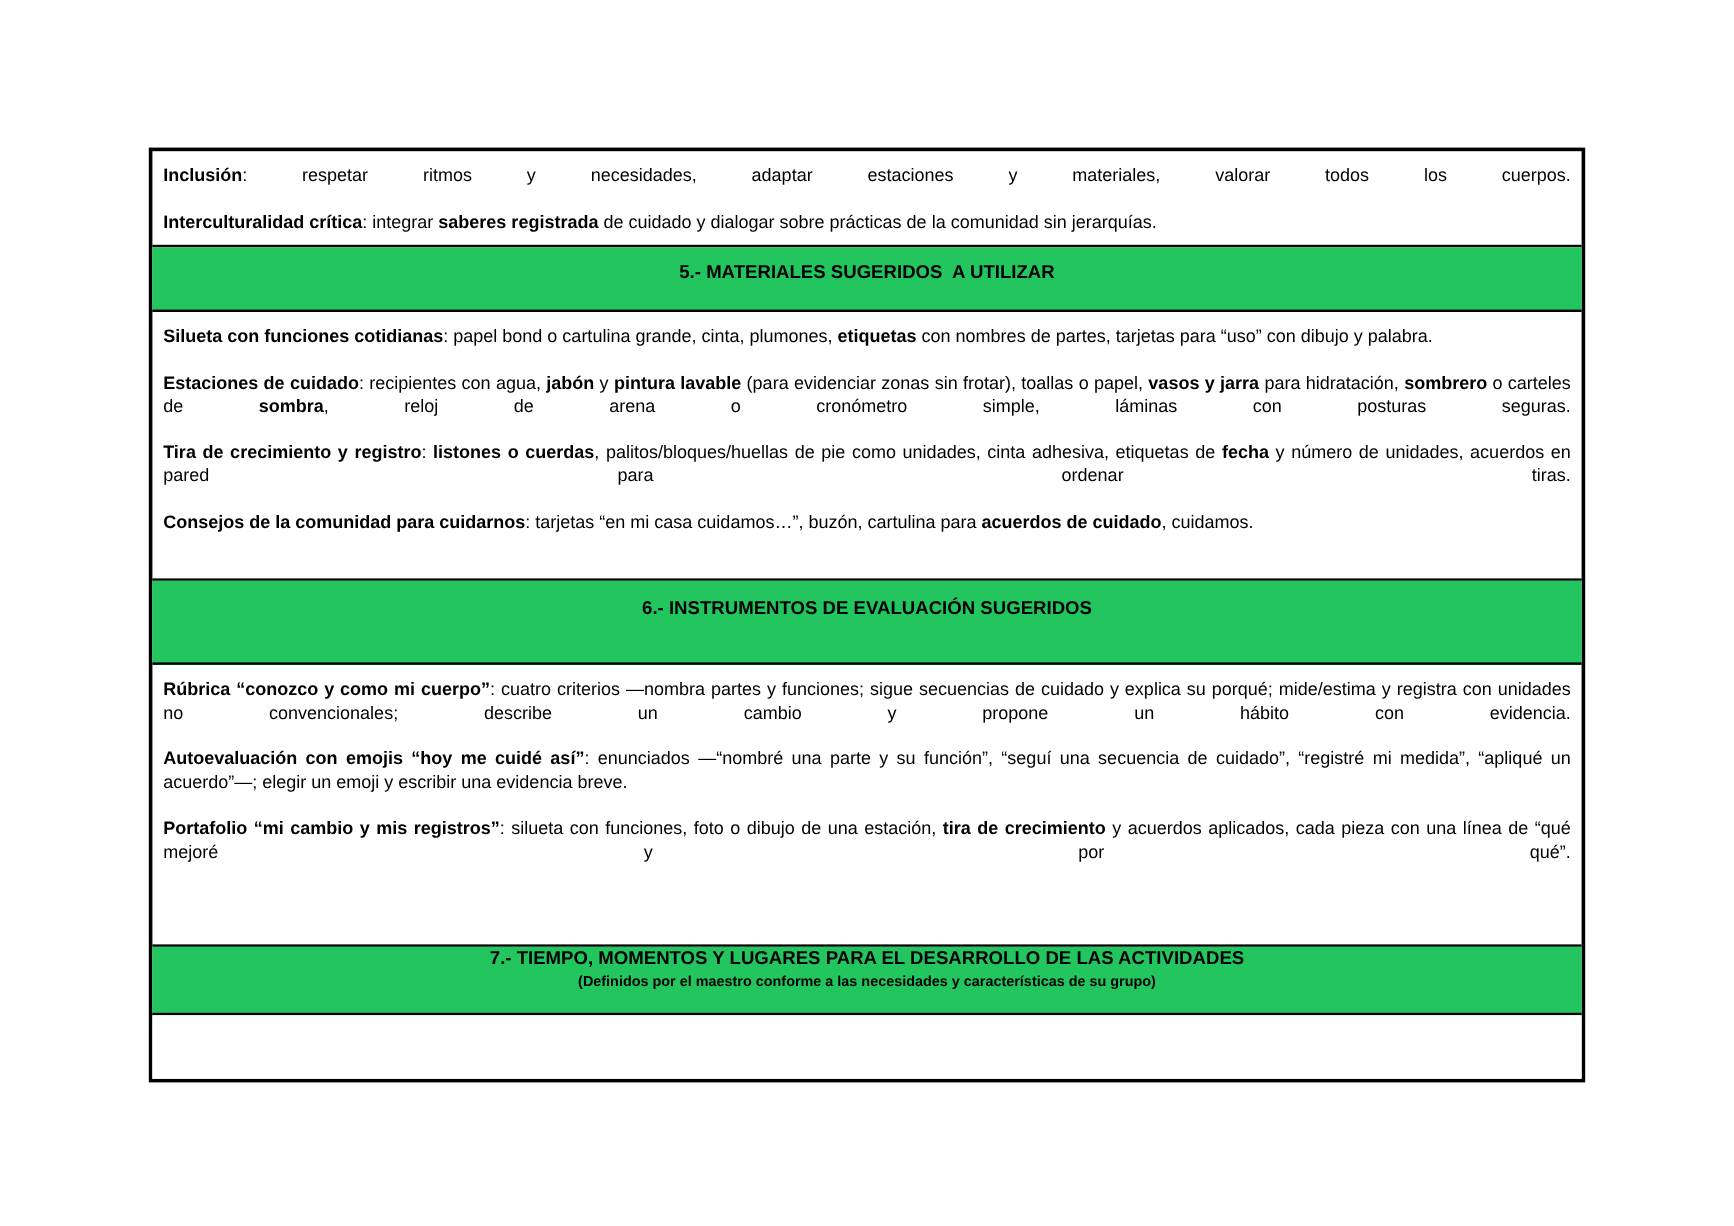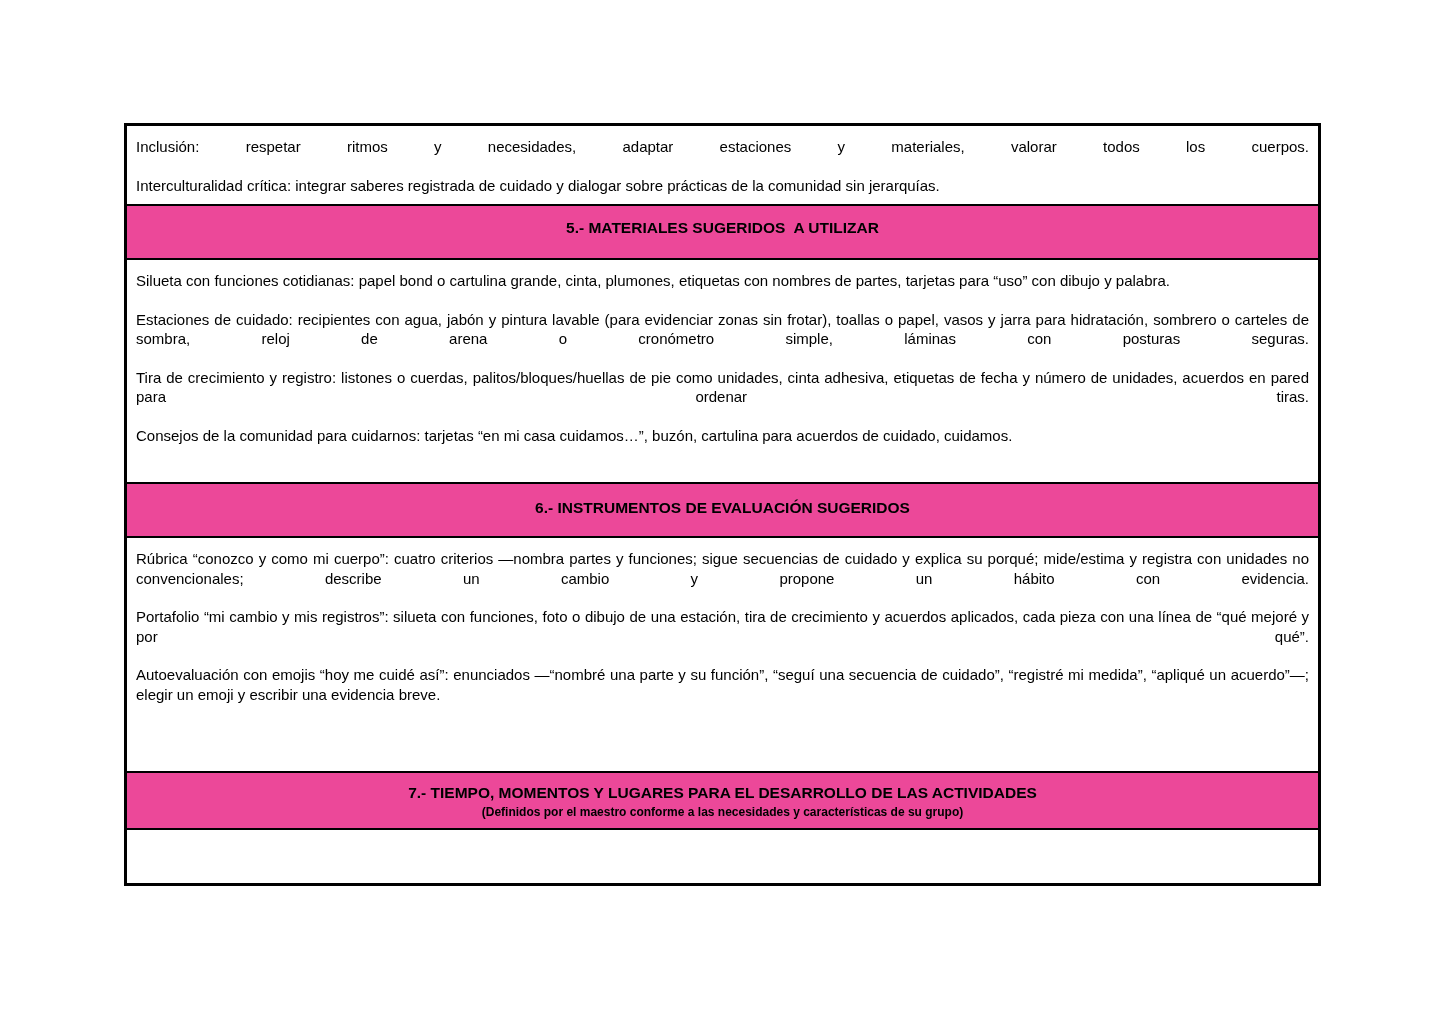--- a/index.html
+++ b/index.html
@@ -33,47 +33,47 @@
   .text-row {
     padding: 11px 9px 0 9px;
     font-size: 15px;
     line-height: 19.5px;
   }
   .para {
     margin: 0 0 19px 0;
     text-align: justify;
   }
   .para.stretch { text-align-last: justify; }
-  .para strong { font-weight: normal; }
+  .para strong { font-weight: bold; }
 
   .header-row {
-    background: #ec4899;
+    background: #22c55e;
     text-align: center;
   }
   .header-title {
     margin: 0;
     font-size: 15.5px;
     font-weight: bold;
     line-height: 20px;
     white-space: pre-wrap;
   }
   .header-subtitle {
     margin: 0;
     font-size: 12px;
     font-weight: bold;
     line-height: 19px;
     white-space: pre-wrap;
   }
 
   .row-inclusion   { height: 80px; }
   .row-header5     { height: 54px; padding-top: 12px; }
   .row-materials   { height: 224px; }
-  .row-header6     { height: 54px; padding-top: 14px; }
+  .row-header6     { height: 70px; padding-top: 14px; }
   .row-evaluation  { height: 235px; }
-  .row-header7     { height: 57px; padding-top: 10px; }
+  .row-header7     { height: 57px; }
   .row-empty       { height: 53px; background: #fff; }
 </style>
 </head>
 <body>
 
 <div class="doc-table">
 
   <section class="row text-row row-inclusion">
     <p class="para stretch"><strong>Inclusión</strong><span>: respetar ritmos y necesidades, adaptar estaciones y materiales, valorar todos los cuerpos.</span></p>
     <p class="para"><strong>Interculturalidad crítica</strong><span>: integrar </span><strong>saberes registrada</strong><span> de cuidado y dialogar sobre prácticas de la comunidad sin jerarquías.</span></p>
@@ -89,22 +89,22 @@
     <p class="para stretch"><strong>Tira de crecimiento y registro</strong><span>: </span><strong>listones o cuerdas</strong><span>, palitos/bloques/huellas de pie como unidades, cinta adhesiva, etiquetas de </span><strong>fecha</strong><span> y número de unidades, acuerdos en pared para ordenar tiras.</span></p>
     <p class="para"><strong>Consejos de la comunidad para cuidarnos</strong><span>: tarjetas “en mi casa cuidamos…”, buzón, cartulina para </span><strong>acuerdos de cuidado</strong><span>, cuidamos.</span></p>
   </section>
 
   <section class="row header-row row-header6">
     <h2 class="header-title">6.- INSTRUMENTOS DE EVALUACIÓN SUGERIDOS</h2>
   </section>
 
   <section class="row text-row row-evaluation">
     <p class="para stretch"><strong>Rúbrica “conozco y como mi cuerpo”</strong><span>: cuatro criterios —nombra partes y funciones; sigue secuencias de cuidado y explica su porqué; mide/estima y registra con unidades no convencionales; describe un cambio y propone un hábito con evidencia.</span></p>
+    <p class="para"><strong>Autoevaluación con emojis “hoy me cuidé así”</strong><span>: enunciados —“nombré una parte y su función”, “seguí una secuencia de cuidado”, “registré mi medida”, “apliqué un acuerdo”—; elegir un emoji y escribir una evidencia breve.</span></p>
     <p class="para stretch"><strong>Portafolio “mi cambio y mis registros”</strong><span>: silueta con funciones, foto o dibujo de una estación, </span><strong>tira de crecimiento</strong><span> y acuerdos aplicados, cada pieza con una línea de “qué mejoré y por qué”.</span></p>
-    <p class="para"><strong>Autoevaluación con emojis “hoy me cuidé así”</strong><span>: enunciados —“nombré una parte y su función”, “seguí una secuencia de cuidado”, “registré mi medida”, “apliqué un acuerdo”—; elegir un emoji y escribir una evidencia breve.</span></p>
   </section>
 
   <section class="row header-row row-header7">
     <h2 class="header-title">7.- TIEMPO, MOMENTOS Y LUGARES PARA EL DESARROLLO DE LAS ACTIVIDADES</h2>
     <p class="header-subtitle">(Definidos por el maestro conforme a las necesidades y características de su grupo)</p>
   </section>
 
   <section class="row row-empty"></section>
 
 </div>

